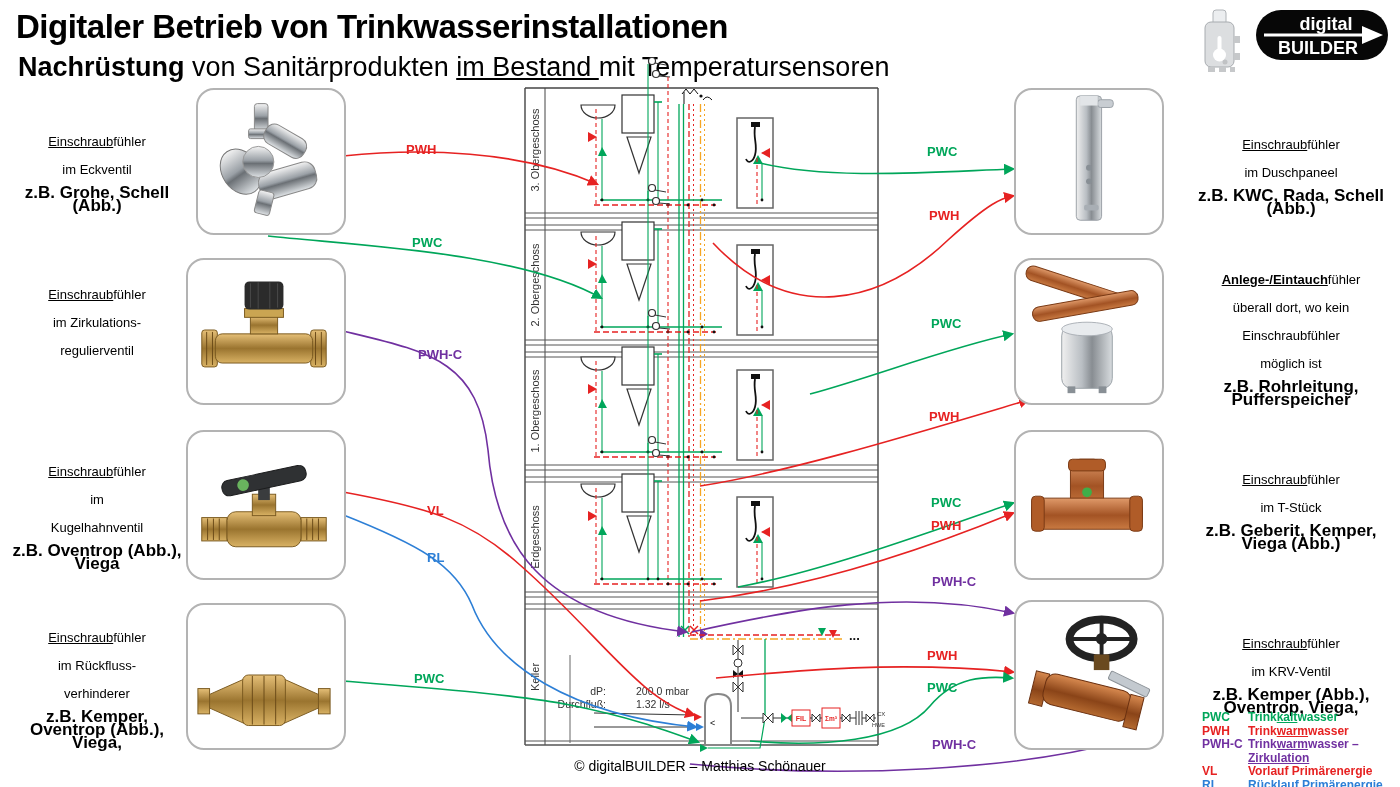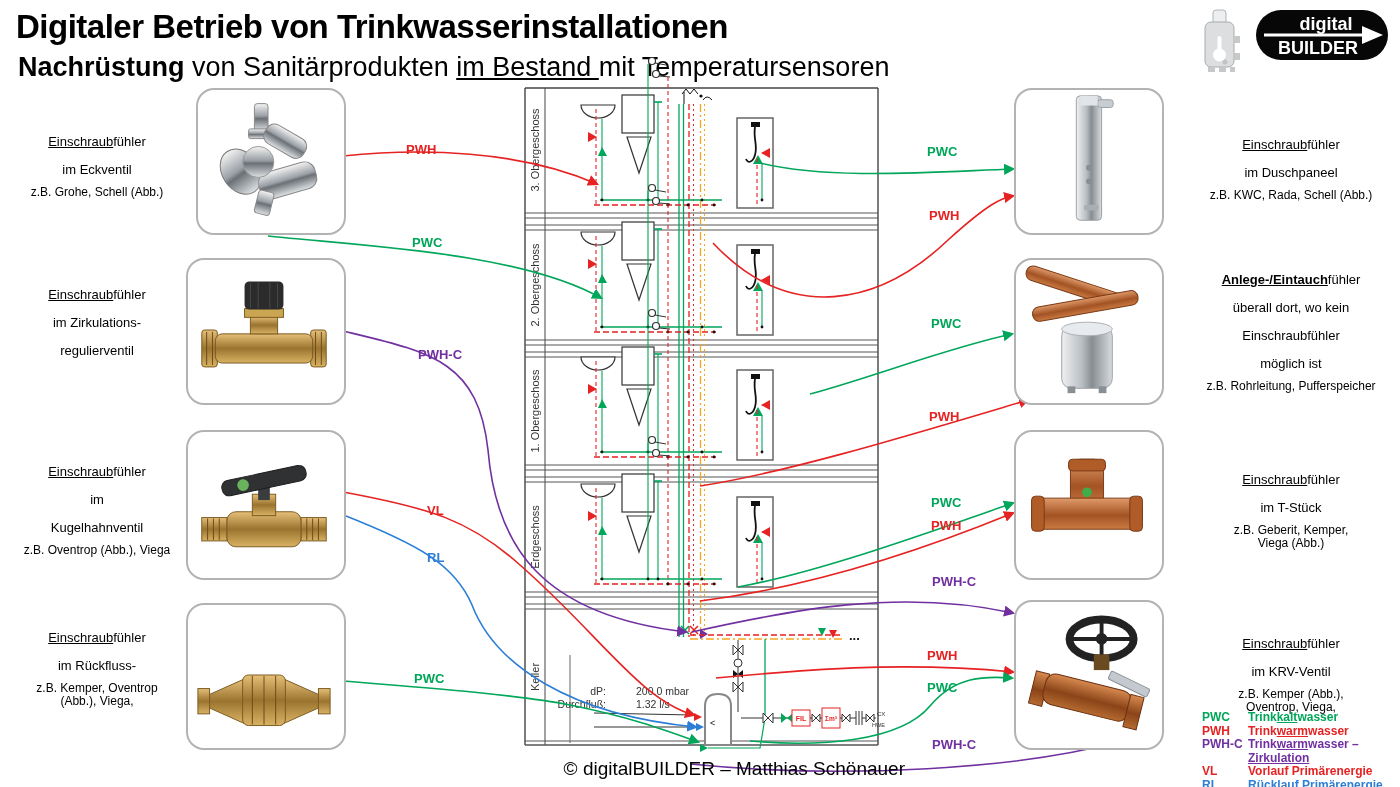--- a/index.html
+++ b/index.html
@@ -6,27 +6,27 @@
   #stage{position:relative;width:1400px;height:787px;background:#fff;overflow:hidden;
          font-family:"Liberation Sans",sans-serif;color:#000;}
   .abs{position:absolute;}
   .title{left:16px;top:8px;font-size:33px;font-weight:700;letter-spacing:-0.5px;white-space:nowrap;}
   .subtitle{left:18px;top:52px;font-size:27px;white-space:nowrap;}
   .subtitle b{font-weight:700;}
   .u{text-decoration:underline;}
   .pcard{position:absolute;border:2px solid #b3b3b3;border-radius:18px;background:#fff;z-index:3;}
   .ptext{position:absolute;text-align:center;z-index:2;}
   .pt-line{font-size:13px;line-height:28px;}
-  .pt-note{font-size:12px;line-height:13px;margin-top:2px;}
+  .pt-note{font-size:17px;line-height:13px;margin-top:2px;font-weight:bold;}
   .conn-label{position:absolute;font-size:13px;font-weight:700;z-index:4;white-space:nowrap;}
   #schematic-host{position:absolute;left:0;top:0;width:1400px;height:787px;z-index:1;}
   #legend{position:absolute;left:1202px;top:711px;width:198px;z-index:4;}
   .lg-row{display:flex;font-size:12px;font-weight:700;line-height:13.6px;}
   .lg-code{width:46px;flex:0 0 46px;}
-  .copyright{left:495px;top:758px;width:410px;text-align:right;font-size:19px;z-index:4;}
+  .copyright{left:495px;top:758px;width:410px;text-align:center;font-size:14px;z-index:4;}
   .logo-box{left:1256px;top:10px;z-index:3;}
   .sensor-icon{left:1192px;top:6px;z-index:3;}
 </style>
 </head>
 <body>
 
 <div id="stage">
 
   <svg width="0" height="0" style="position:absolute" aria-hidden="true">
     <defs>
@@ -350,20 +350,21 @@
   </div>
   <div class="ptext" style="left:8px;top:458px;width:178px;">
     <div class="pt-line"><span class="u">Einschraub</span><span>fühler</span></div>
     <div class="pt-line">im</div>
     <div class="pt-line">Kugelhahnventil</div>
     <div class="pt-note">z.B. Oventrop (Abb.), Viega</div>
   </div>
   <div class="ptext" style="left:8px;top:624px;width:178px;">
     <div class="pt-line"><span class="u">Einschraub</span><span>fühler</span></div>
     <div class="pt-line">im Rückfluss-</div>
+    <div class="pt-line">verhinderer</div>
     <div class="pt-note" style="padding:0 10px;">z.B. Kemper, Oventrop (Abb.), Viega,</div>
   </div>
 
   <div class="ptext" style="left:1185px;top:131px;width:212px;">
     <div class="pt-line"><span class="u">Einschraub</span><span>fühler</span></div>
     <div class="pt-line">im Duschpaneel</div>
     <div class="pt-note">z.B. KWC, Rada, Schell (Abb.)</div>
   </div>
   <div class="ptext" style="left:1185px;top:266px;width:212px;">
     <div class="pt-line"><span class="u" style="font-weight:700;text-align:right;">Anlege-/Eintauch</span><span>fühler</span></div>

